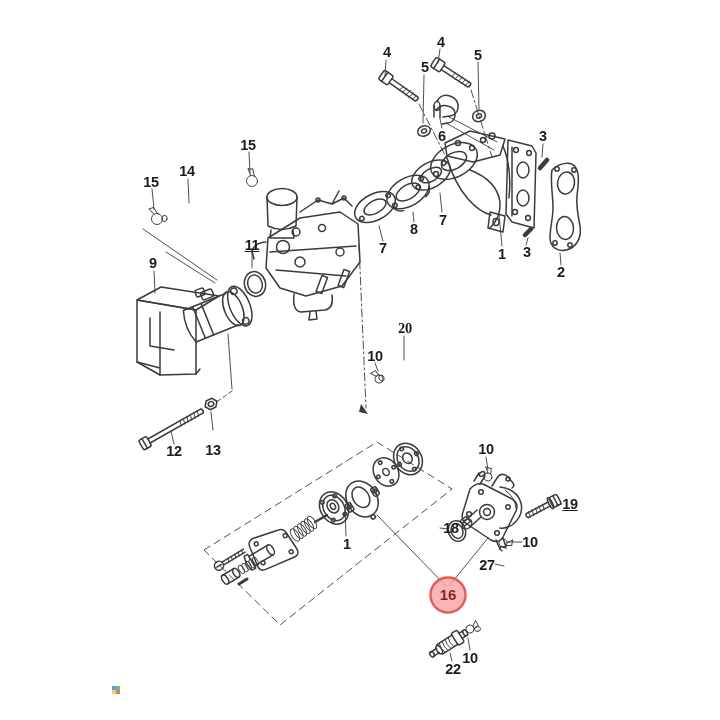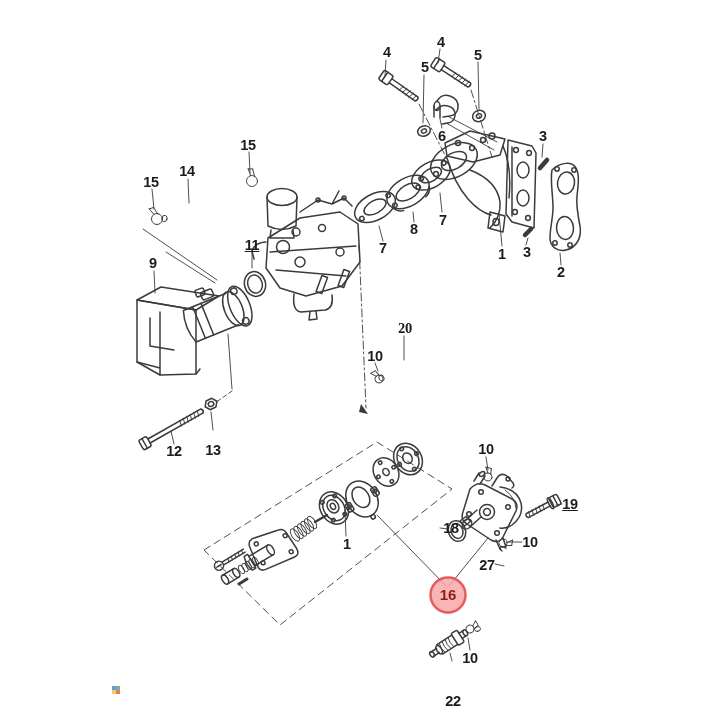--- a/index.html
+++ b/index.html
@@ -467,21 +467,21 @@
       <span class="callout" style="left: 375px; top: 356px;">10</span>
       <span class="callout" style="left: 213px; top: 438px; margin-top: 12px;">13</span>
       <span class="callout" style="left: 174px; top: 451px;">12</span>
       <span class="callout" style="left: 486px; top: 449px;">10</span>
       <span class="callout" style="left: 347px; top: 544px;">1</span>
       <span class="callout" style="left: 451px; top: 528px;">18</span>
       <span class="callout" style="left: 570px; top: 504px; text-decoration: underline;">19</span>
       <span class="callout" style="left: 530px; top: 542px;">10</span>
       <span class="callout" style="left: 487px; top: 565px;">27</span>
       <span class="callout" style="left: 470px; top: 658px;">10</span>
-      <span class="callout" style="left: 453px; top: 669px; margin-top: 32px;">22</span>
+      <span class="callout" style="left: 453px; top: 669px;">22</span>
     </div>
 
 <div id="watermark" style="left:112px;top:686px;">
   <i style="background: rgb(74, 126, 219);"></i>
       <i style="background: rgb(87, 168, 92);"></i>
       <i style="background: rgb(232, 196, 74);"></i>
       <i style="background: rgb(216, 92, 74);"></i>
 </div>
 
 </div>

